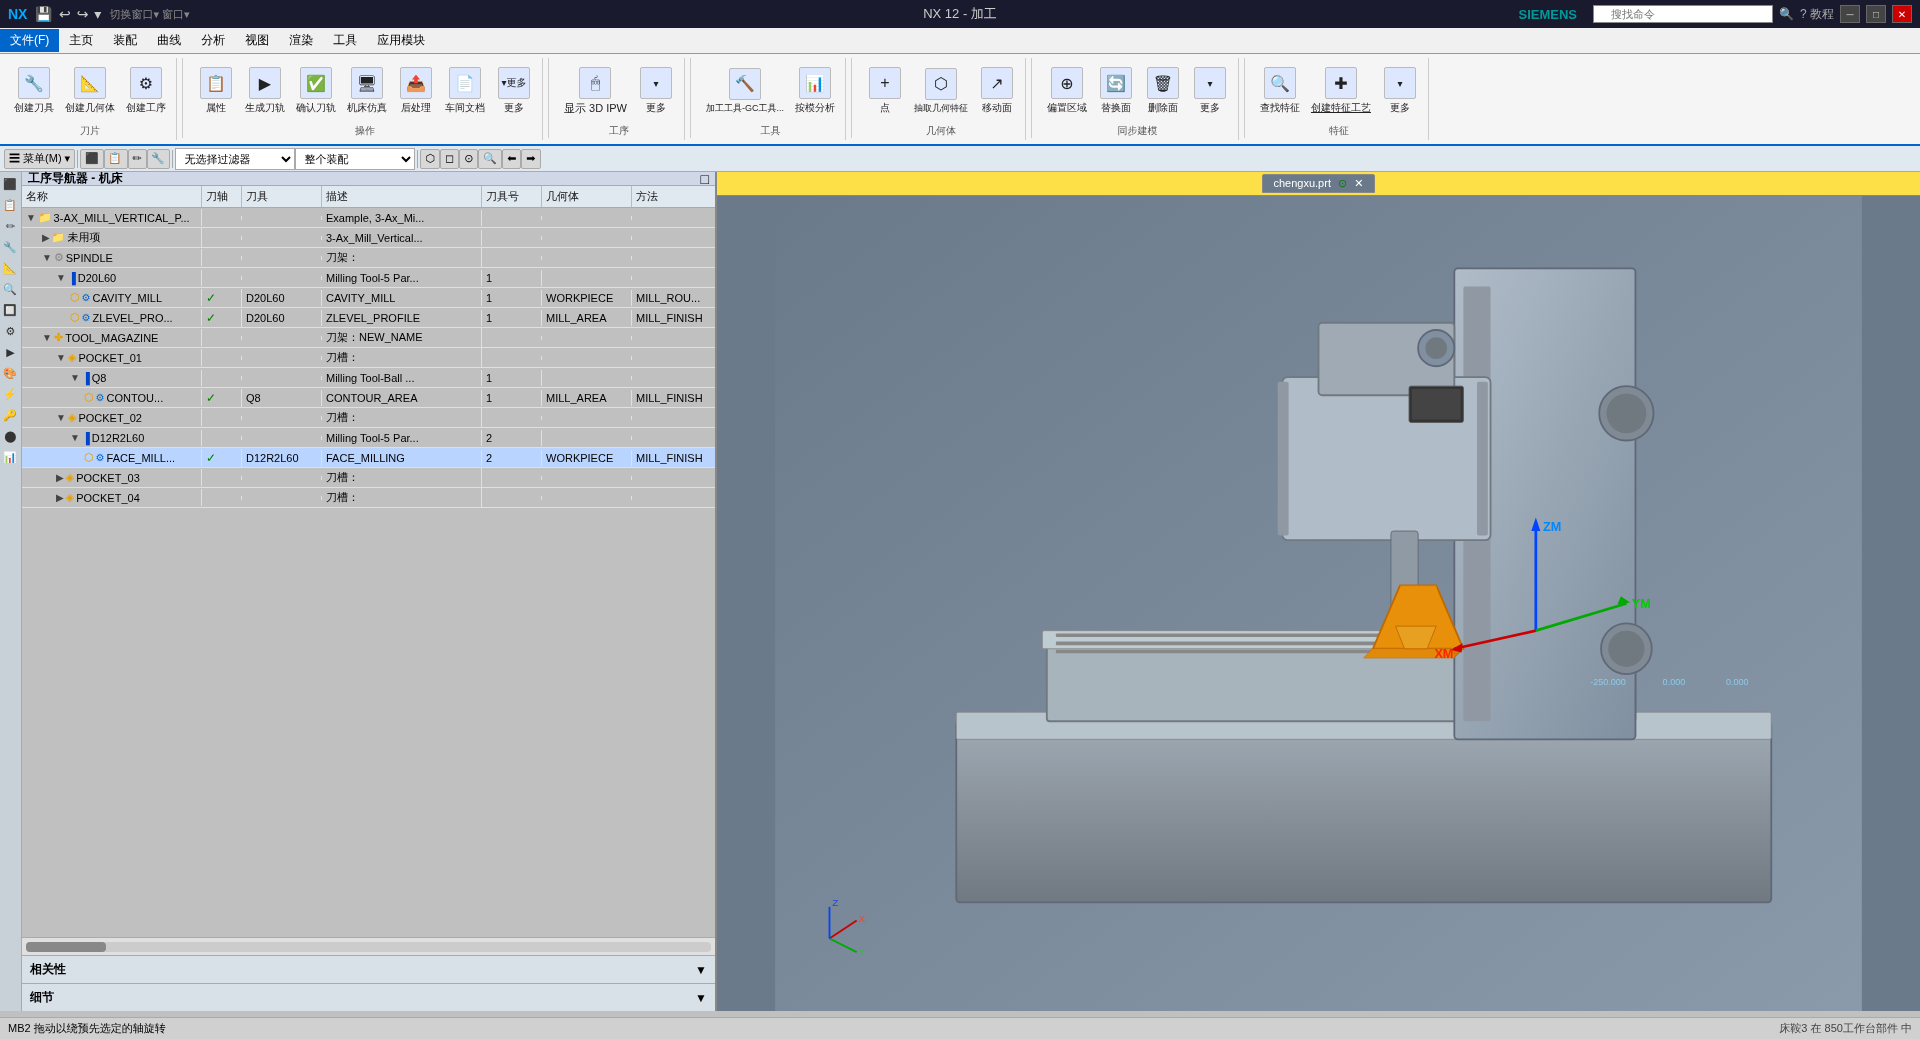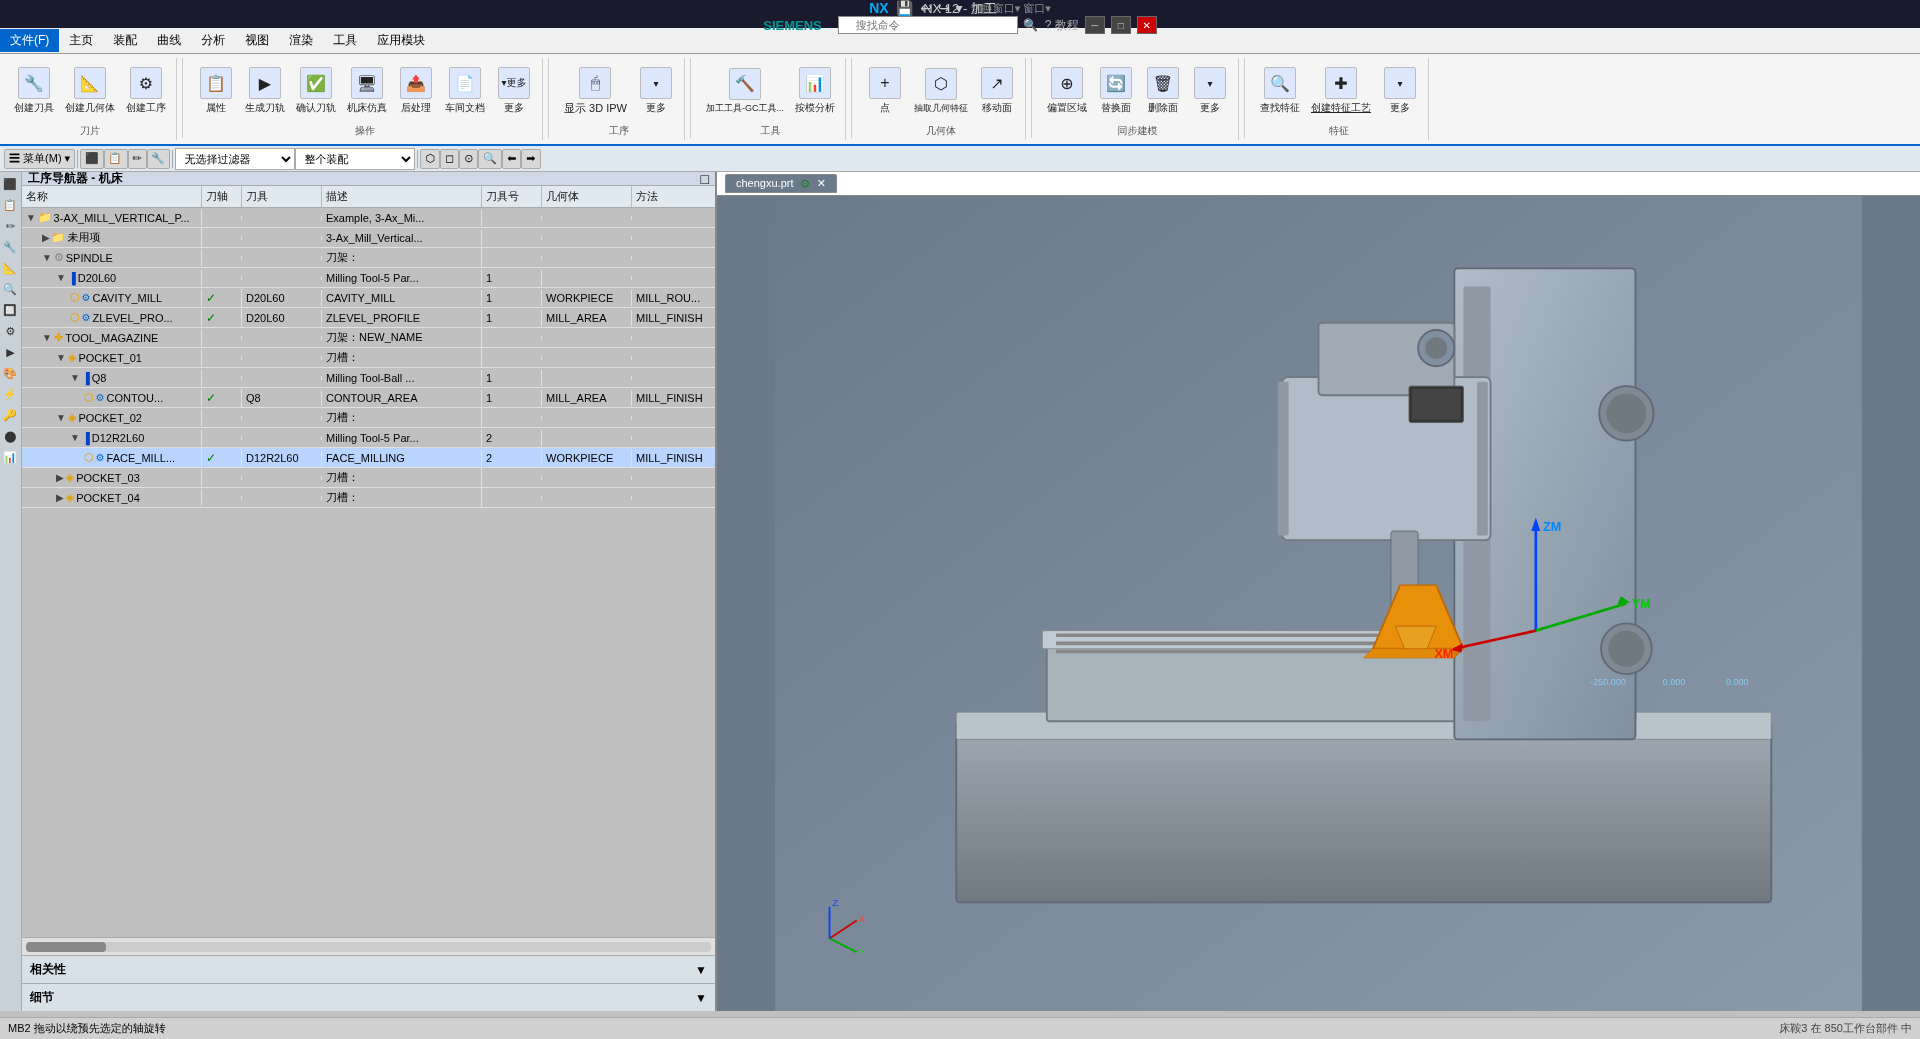--- a/index.html
+++ b/index.html
@@ -1,19 +1,19 @@
 <!DOCTYPE html>
 <html><head>
   <meta charset="utf-8">
   <style>
     * { box-sizing: border-box; margin: 0; padding: 0; }
     body { font-family: 'SimSun', 'Microsoft YaHei', Arial, sans-serif; font-size: 12px; background: #c0c0c0; overflow: hidden; width: 1920px; height: 1039px; }
     
     
-    #title-bar { background: #1a1a2e; color: #ccc; height: 28px; display: flex; align-items: center; justify-content: space-between; padding: 0 8px; user-select: none; flex-direction: column; }
+    #title-bar { background: #1a1a2e; color: #ccc; height: 28px; display: flex; align-items: center; justify-content: space-between; padding: 0 8px; user-select: none; }
     #title-bar .left { display: flex; align-items: center; gap: 6px; }
     #title-bar .title { color: #ccc; font-size: 13px; position: absolute; left: 50%; transform: translateX(-50%); }
     #title-bar .win-btn { width: 20px; height: 18px; background: #444; border: 1px solid #666; color: #ccc; font-size: 10px; cursor: pointer; display: flex; align-items: center; justify-content: center; }
     .nx-logo { color: #00aaff; font-weight: bold; font-size: 14px; }
     .siemens-logo { color: #009999; font-weight: bold; font-size: 13px; margin-right: 10px; }
 
     
     #menu-bar { background: #f0f0f0; height: 26px; display: flex; align-items: center; border-bottom: 1px solid #999; }
     .menu-item { padding: 3px 10px; cursor: pointer; font-size: 12px; color: #000; }
     .menu-item.active { background: #0066cc; color: white; }
@@ -44,21 +44,21 @@
     .expand-icon { color: #444; font-size: 10px; cursor: pointer; }
     .check-icon { color: green; font-size: 12px; }
     .bottom-panel { background: #d8e0e8; border-top: 1px solid #aaa; height: 28px; display: flex; align-items: center; justify-content: space-between; padding: 0 8px; cursor: pointer; }
     .bottom-panel-title { font-size: 12px; font-weight: bold; }
     
     
     #status-bar { position: fixed; bottom: 0; left: 0; right: 0; height: 22px; background: #d0d0d0; border-top: 1px solid #aaa; display: flex; align-items: center; padding: 0 8px; font-size: 11px; }
 
     
     #view-panel { flex: 1; background: #6a7a8a; position: relative; overflow: hidden; }
-    #view-tab { background: #ffffff; height: 24px; display: flex; align-items: center; padding: 0 8px; border-bottom: 1px solid #888; gap: 4px; }
+    #view-tab { background: #fde047; height: 24px; display: flex; align-items: center; padding: 0 8px; border-bottom: 1px solid #888; gap: 4px; justify-content: center; }
     .view-tab-item { padding: 2px 10px; font-size: 11px; background: #b0bcc8; border: 1px solid #888; cursor: pointer; border-radius: 2px 2px 0 0; }
     .view-tab-item.active { background: #6a7a8a; color: white; }
     #view-content { position: relative; width: 100%; height: calc(100% - 24px); }
     
     
     #nav-scroll { height: 18px; background: #e0e0e0; border-top: 1px solid #aaa; display: flex; align-items: center; padding: 0 4px; }
     
     
     .search-box { background: white; border: 1px solid #888; height: 18px; width: 180px; padding: 0 17px; font-size: 11px; }
     

